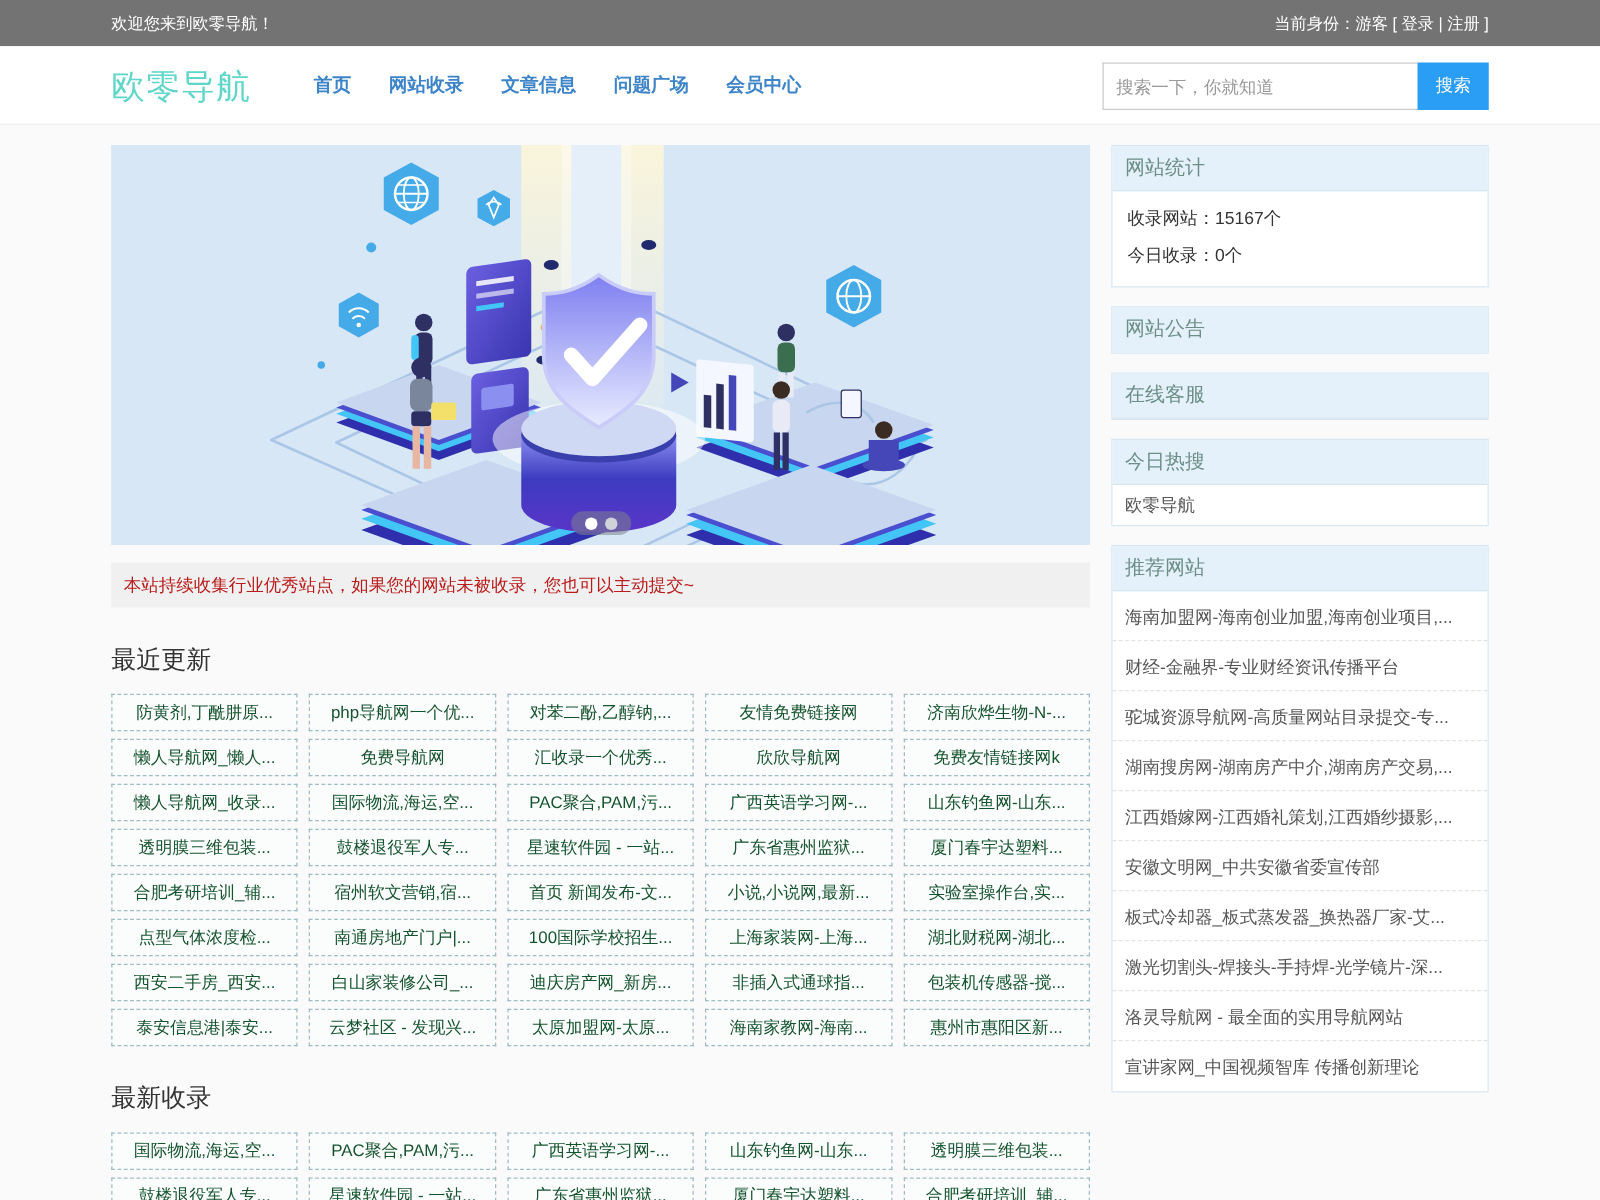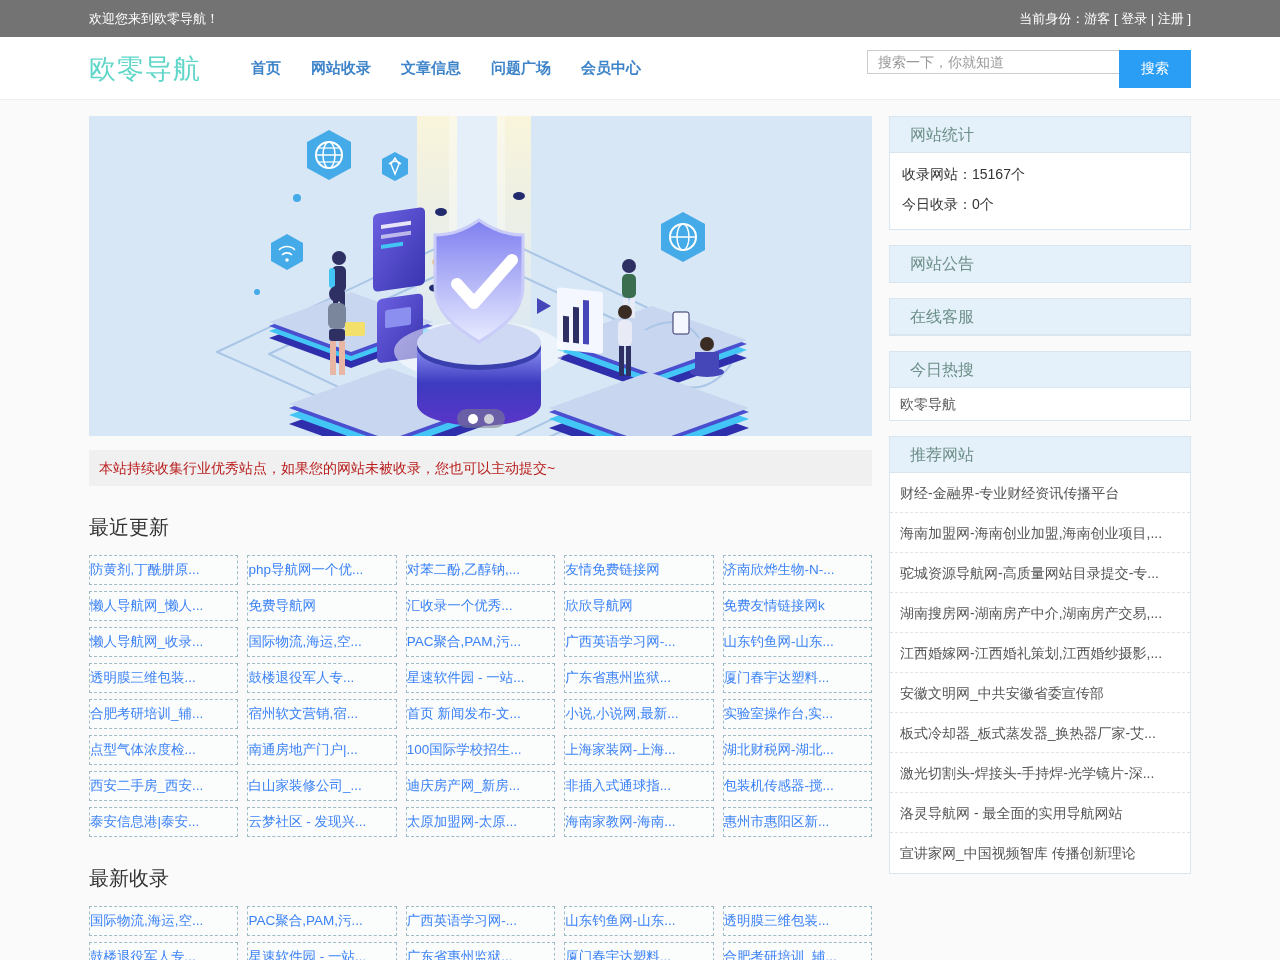--- a/index.html
+++ b/index.html
@@ -11,24 +11,24 @@
   .wrap { width:1102px; margin:0 auto; }
   .topbar .wrap { display:flex; justify-content:space-between; align-items:center; height:37px; }
 
   
   .header { height:63px; background:#fff; border-bottom:1px solid #eee; }
   .header .wrap { display:flex; align-items:center; height:63px; }
   .logo { font-size:27px; color:#5fd6c8; letter-spacing:1px; cursor:pointer; }
   .nav { display:flex; margin-left:50px; }
   .nav div { font-size:15px; color:#3e84c9; margin-right:30px; cursor:pointer; white-space:nowrap;font-weight:bold; }
   .searchbox { margin-left:auto; display:flex; }
-  .searchbox input { width:252px; height:24px; border:1px solid #ccc; border-right:none;
+  .searchbox input { width:252px; height:38px; border:1px solid #ccc; border-right:none;
     padding:0 10px; font-size:14px; color:#333; outline:none; background:#fff;margin-left:32px; }
   .searchbox input::placeholder { color:#999; }
-  .searchbox button { width:72px; height:38px; background:#2a9df4; color:#fff; border:none;
+  .searchbox button { width:57px; height:38px; background:#2a9df4; color:#fff; border:none;
     font-size:14px; cursor:pointer; }
 
   
   .content { width:1102px; margin:16px auto 0; display:flex; }
   .main { width:783px; }
   .sidebar { width:302px; margin-left:17px; }
 
   
   .hero { position:relative; width:783px; height:320px; background:#d8e7f6; overflow:hidden; }
   .hero svg { display:block; }
@@ -39,28 +39,28 @@
   .dots .on { background:#ffffff; }
   .dots .off { background:#cfd2d8; }
 
   
   .notice { margin-top:14px; height:36px; line-height:36px; background:#f0f0f0;
     color:#b91c1c; font-size:14px; padding:0 10px; }
 
   
   .sec-title { margin-top:28px; font-size:20px; color:#333; font-weight:400; }
   .grid { margin-top:14px; display:grid; grid-template-columns:repeat(5,1fr); gap:6px 9px; }
-  .grid div { height:30px; line-height:28px; text-align:left; background:#fbfcfc;
-    border:1px dashed #9fbcc6; color:#3b82f6; font-size:13.5px; white-space:nowrap;
+  .grid div { height:30px; line-height:28px; text-align:center; background:#fbfcfc;
+    border:1px dashed #9fbcc6; color:#14532d; font-size:13.5px; white-space:nowrap;
     overflow:hidden; cursor:pointer; }
 
   
   .panel { border:1px solid #d8e6f2; background:#fff; margin-bottom:15px; }
   .panel-h { height:36px; line-height:36px; background:#e4f1fa; color:#6d8f88;
-    font-size:16px; padding-left:20px; border-bottom:1px solid #d8e6f2; }
+    font-size:16px; padding-left:10px; border-bottom:1px solid #d8e6f2; }
   .panel-h.only { border-bottom:none; }
   .stats-body { padding:6px 12px 10px; }
   .stats-body div { font-size:14px; color:#333; line-height:30px; }
   .service-body { padding:8px 10px; font-size:14px; color:#333; line-height:19px; }
   .hot-body div { height:32px; line-height:32px; padding-left:10px; font-size:14px; color:#555; cursor:pointer; }
   .rec-list div { height:40px; line-height:40px; padding:0 10px; font-size:14px; color:#555;
     border-bottom:1px dashed #e3e3e3; white-space:nowrap; overflow:hidden; cursor:pointer; }
   .rec-list div:last-child { border-bottom:none; }
 </style>
 </head>
@@ -333,22 +333,22 @@
     <div class="panel">
       <div class="panel-h">今日热搜</div>
       <div class="hot-body">
           <div>欧零导航</div>
         </div>
     </div>
 
     <div class="panel">
       <div class="panel-h">推荐网站</div>
       <div class="rec-list">
+          <div>海南加盟网-海南创业加盟,海南创业项目,...</div>
           <div>财经-金融界-专业财经资讯传播平台</div>
-          <div>海南加盟网-海南创业加盟,海南创业项目,...</div>
           <div>驼城资源导航网-高质量网站目录提交-专...</div>
           <div>湖南搜房网-湖南房产中介,湖南房产交易,...</div>
           <div>江西婚嫁网-江西婚礼策划,江西婚纱摄影,...</div>
           <div>安徽文明网_中共安徽省委宣传部</div>
           <div>板式冷却器_板式蒸发器_换热器厂家-艾...</div>
           <div>激光切割头-焊接头-手持焊-光学镜片-深...</div>
           <div>洛灵导航网 - 最全面的实用导航网站</div>
           <div>宣讲家网_中国视频智库 传播创新理论</div>
         </div>
     </div>

